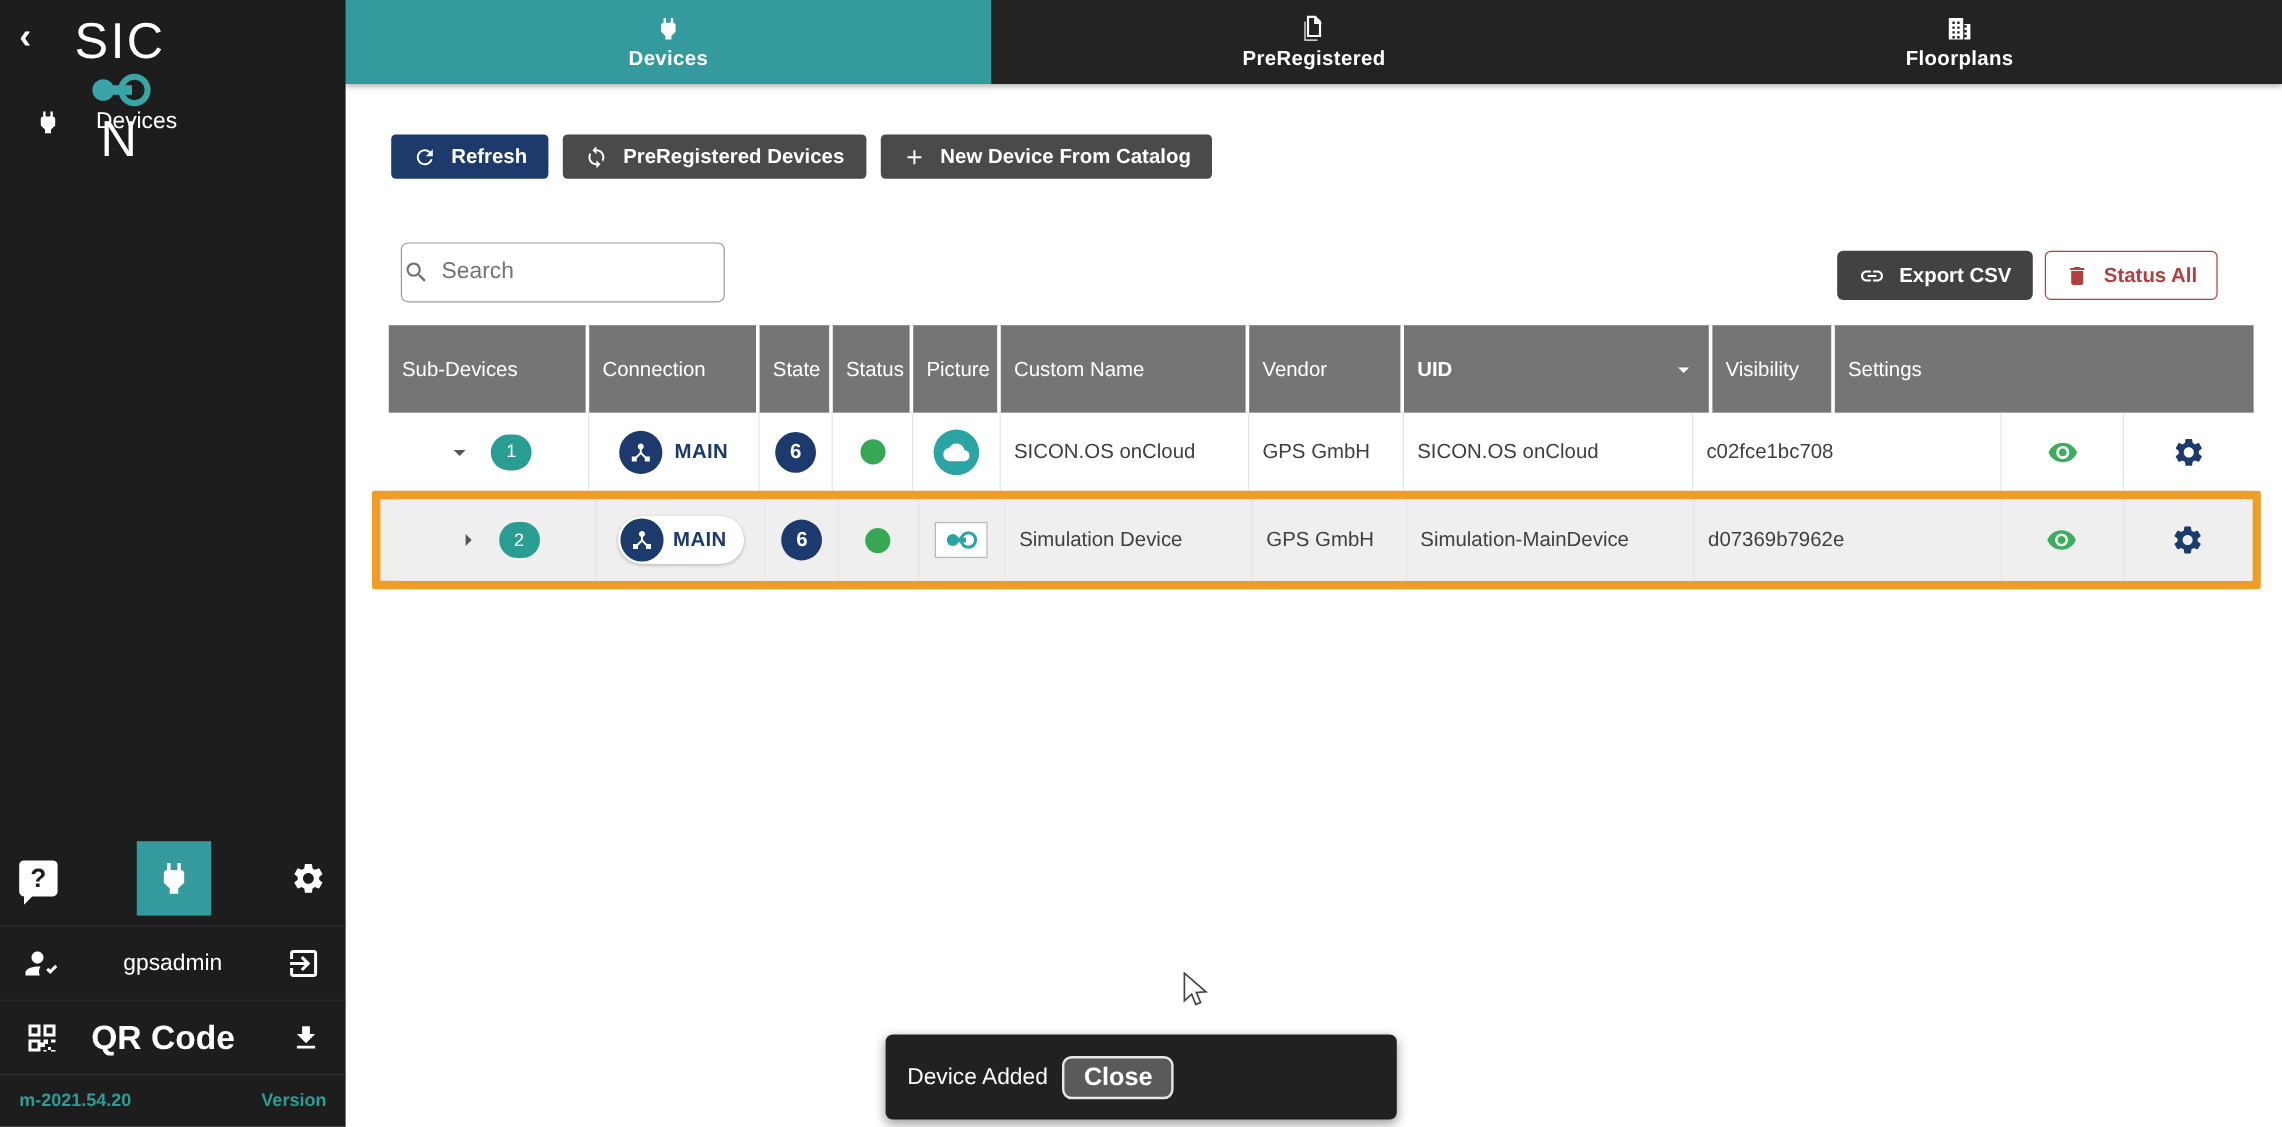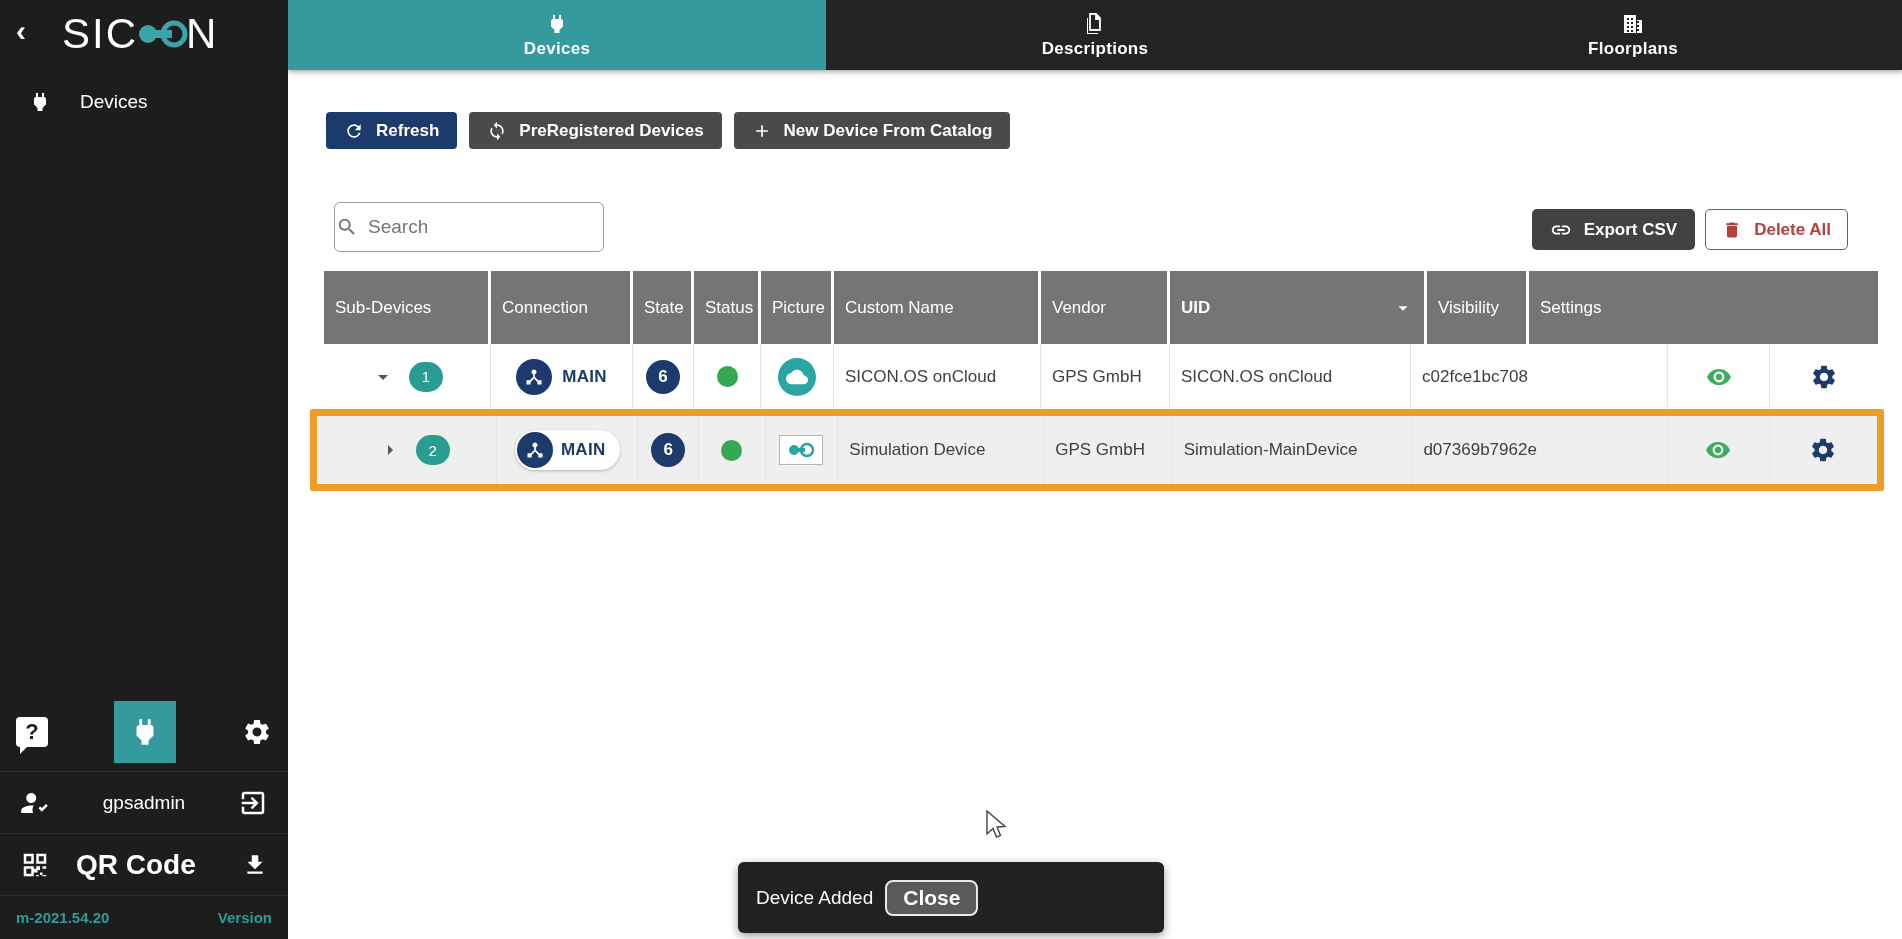--- a/index.html
+++ b/index.html
@@ -2,21 +2,21 @@
 <html><head>
 <meta charset="utf-8">
 <style>
   * { box-sizing: border-box; margin: 0; padding: 0; }
   html,body { width:1902px; height:939px; overflow:hidden; font-family:"Liberation Sans", sans-serif; background:#fff; }
 
   
   .sidebar { position:absolute; left:0; top:0; width:288px; height:939px; background:#1d1d1d; color:#fff; z-index:30; }
   .side-top { position:relative; height:72px; display:flex; align-items:center; }
   .back-chevron { position:absolute; left:16px; top:16px; font-size:30px; color:#fff; line-height:1; cursor:pointer; font-weight:bold; }
-  .logo { position:absolute; left:62px; top:10px; display:flex; align-items:center; font-size:42px; font-weight:400; letter-spacing:2px; color:#fff; }
+  .logo { position:absolute; left:62px; top:10px; display:flex; align-items:center; font-size:42px; font-weight:400; letter-spacing:2px; color:#fff;flex-direction:column; }
   .logo svg { margin:0 -2px; }
   .nav-item { display:flex; align-items:center; gap:28px; padding:18px 0 18px 28px; cursor:pointer; }
   .nav-item .label { font-size:19px; }
   .side-bottom { position:absolute; left:0; bottom:0; width:100%; }
   .icon-row { display:flex; align-items:center; justify-content:space-between; padding:0 16px 0 16px; height:78px; }
   .help-bubble { width:32px; height:30px; background:#fff; border-radius:4px; position:relative; display:flex; align-items:center; justify-content:center; color:#1d1d1d; font-weight:bold; font-size:22px; cursor:pointer; }
   .help-bubble:after { content:""; position:absolute; left:4px; bottom:-7px; border:5px solid transparent; border-top-color:#fff; border-left-color:#fff; }
   .active-square { width:62px; height:62px; background:#349a9d; display:flex; align-items:center; justify-content:center; cursor:pointer; }
   .side-row { display:flex; align-items:center; height:62px; border-top:1px solid #2e2e2e; padding:0 20px; }
   .side-row .mid { flex:1; text-align:center; font-size:19px; }
@@ -144,21 +144,21 @@
     <svg width="24" height="24" viewBox="0 0 24 24" fill="#fff">
       <path d="M16 7V3h-2v4h-4V3H8v4c-1.1 0-2 .9-2 2v5.5L9.5 18v3h5v-3L18 14.5V9c0-1.1-.9-2-2-2z"></path>
     </svg>
     <span class="tlabel">Devices</span>
   </div>
   <div class="tab">
     <svg width="24" height="24" viewBox="0 0 24 24" fill="#fff">
       <path d="M7 2h6l4 4v12H7V2zm6 1.5V7h3.5L13 3.5z" fill="none" stroke="#fff" stroke-width="1.8"></path>
       <path d="M5 6H4v16h11v-1H5V6z"></path>
     </svg>
-    <span class="tlabel">Descriptions</span>
+    <span class="tlabel">PreRegistered</span>
   </div>
   <div class="tab">
     <svg width="24" height="24" viewBox="0 0 24 24" fill="#fff">
       <path d="M3 3v18h12V3H3zm3 3h2v2H6V6zm4 0h2v2h-2V6zM6 10h2v2H6v-2zm4 0h2v2h-2v-2zm-4 4h2v2H6v-2zm4 0h2v2h-2v-2zm-4 4h2v2H6v-2zm4 0h2v2h-2v-2zM16 8h5v13h-5v-2h2v-2h-2v-2h2v-2h-2v-2h2V9h-2V8z"></path>
     </svg>
     <span class="tlabel">Floorplans</span>
   </div>
 </div>
 
 <div class="main">
@@ -195,21 +195,21 @@
     <button class="btn btn-gray btn-export">
       <svg width="22" height="22" viewBox="0 0 24 24" fill="#fff">
         <path d="M3.9 12c0-1.71 1.39-3.1 3.1-3.1h4V7H7c-2.76 0-5 2.24-5 5s2.24 5 5 5h4v-1.9H7c-1.71 0-3.1-1.39-3.1-3.1zM8 13h8v-2H8v2zm9-6h-4v1.9h4c1.71 0 3.1 1.39 3.1 3.1s-1.39 3.1-3.1 3.1h-4V17h4c2.76 0 5-2.24 5-5s-2.24-5-5-5z"></path>
       </svg>
       <span>Export CSV</span>
     </button>
     <button class="btn-delete">
       <svg width="20" height="20" viewBox="0 0 24 24" fill="#b43f3f">
         <path d="M6 19c0 1.1.9 2 2 2h8c1.1 0 2-.9 2-2V7H6v12zM19 4h-3.5l-1-1h-5l-1 1H5v2h14V4z"></path>
       </svg>
-      <span>Delete All</span>
+      <span>Status All</span>
     </button>
   </div>
 
   <div class="table">
     <div class="thead">
       <div class="th c0">Sub-Devices</div>
       <div class="th c1">Connection</div>
       <div class="th c2">State</div>
       <div class="th c3">Status</div>
       <div class="th c4">Picture</div>

